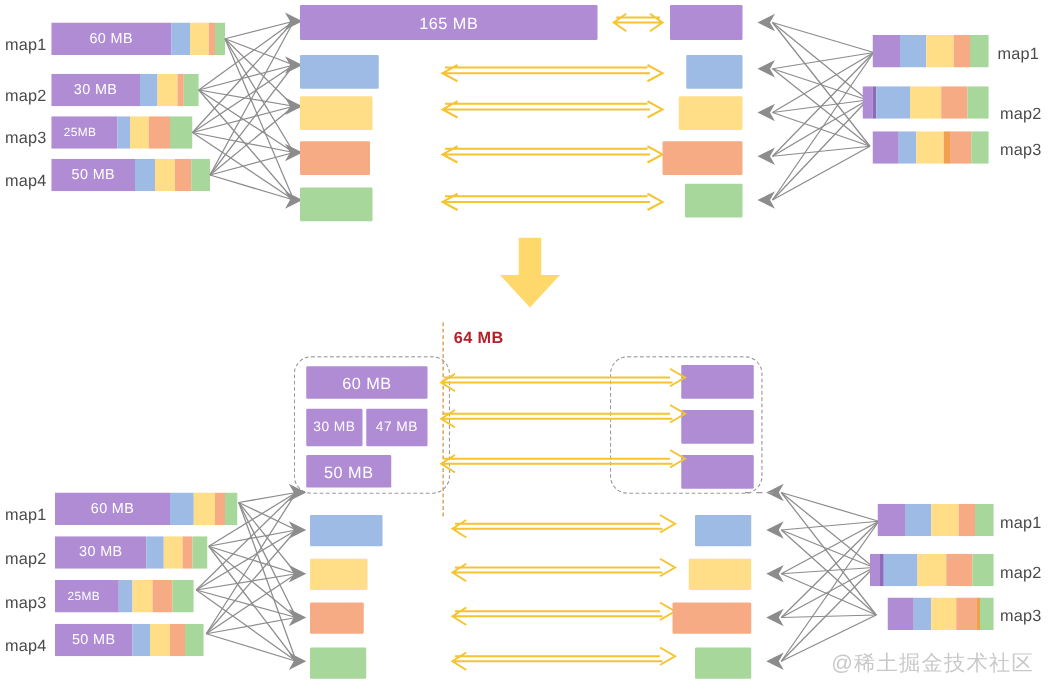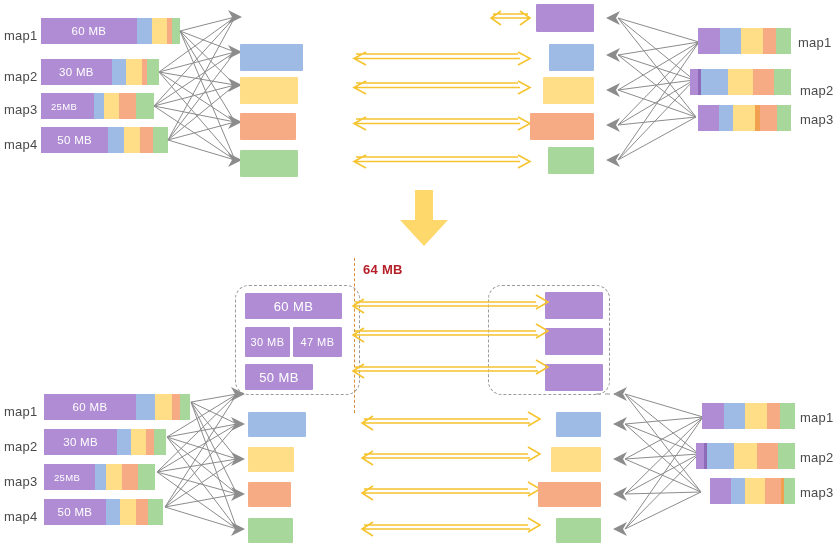--- a/index.html
+++ b/index.html
@@ -151,20 +151,21 @@
     </g>
     <g fill="#8c8c8c">
       <polygon points="78,5 92,12 78,19 82,12"></polygon>
       <polygon points="78,40 92,47 78,54 82,47"></polygon>
       <polygon points="78,73 92,80 78,87 82,80"></polygon>
       <polygon points="78,110 92,117 78,124 82,117"></polygon>
       <polygon points="78,148 92,155 78,162 82,155"></polygon>
     </g>
   </svg>
 
+  <div class="abs block lbl" style="left:240px;top:4px;width:238px;height:28px;background:#b08cd4;">165 MB</div>
   <div class="abs block" style="left:240px;top:44px;width:63px;height:27px;background:#9dbbe4;"></div>
   <div class="abs block" style="left:240px;top:77px;width:58px;height:27px;background:#ffde87;"></div>
   <div class="abs block" style="left:240px;top:113px;width:56px;height:27px;background:#f6ab84;"></div>
   <div class="abs block" style="left:240px;top:150px;width:58px;height:27px;background:#a8d79b;"></div>
 
   <svg class="abs" style="left:350px;top:5px;" width="185" height="175">
     <g fill="none" stroke="#f5c430" stroke-width="1.6">
 
       <path d="M16,47 L4,53.5 L16,60 M4,53.5 L170,53.5 M6,49 L168,49 M168,47 L180,53.5 L168,60"></path>
       <path d="M16,76 L4,82.5 L16,89 M4,82.5 L170,82.5 M6,78 L168,78 M168,76 L180,82.5 L168,89"></path>
@@ -412,14 +413,15 @@
   <div class="abs mapbar" style="left:710px;top:478px;width:85px;">
     <div class="seg" style="width:25%;background:#b08cd4;"></div>
     <div class="seg" style="width:16%;background:#9dbbe4;"></div>
     <div class="seg" style="width:24%;background:#ffde87;"></div>
     <div class="seg" style="width:18%;background:#f6ab84;"></div>
     <div class="seg" style="width:4%;background:#f0a050;"></div>
     <div class="seg" style="width:13%;background:#a8d79b;"></div>
   </div>
   <div class="abs maplabel" style="left:800px;top:486px;">map3</div>
 
+  <div class="abs watermark" style="left:665px;top:519px;">@稀土掘金技术社区</div>
 
 </div>
 
 </body></html>

